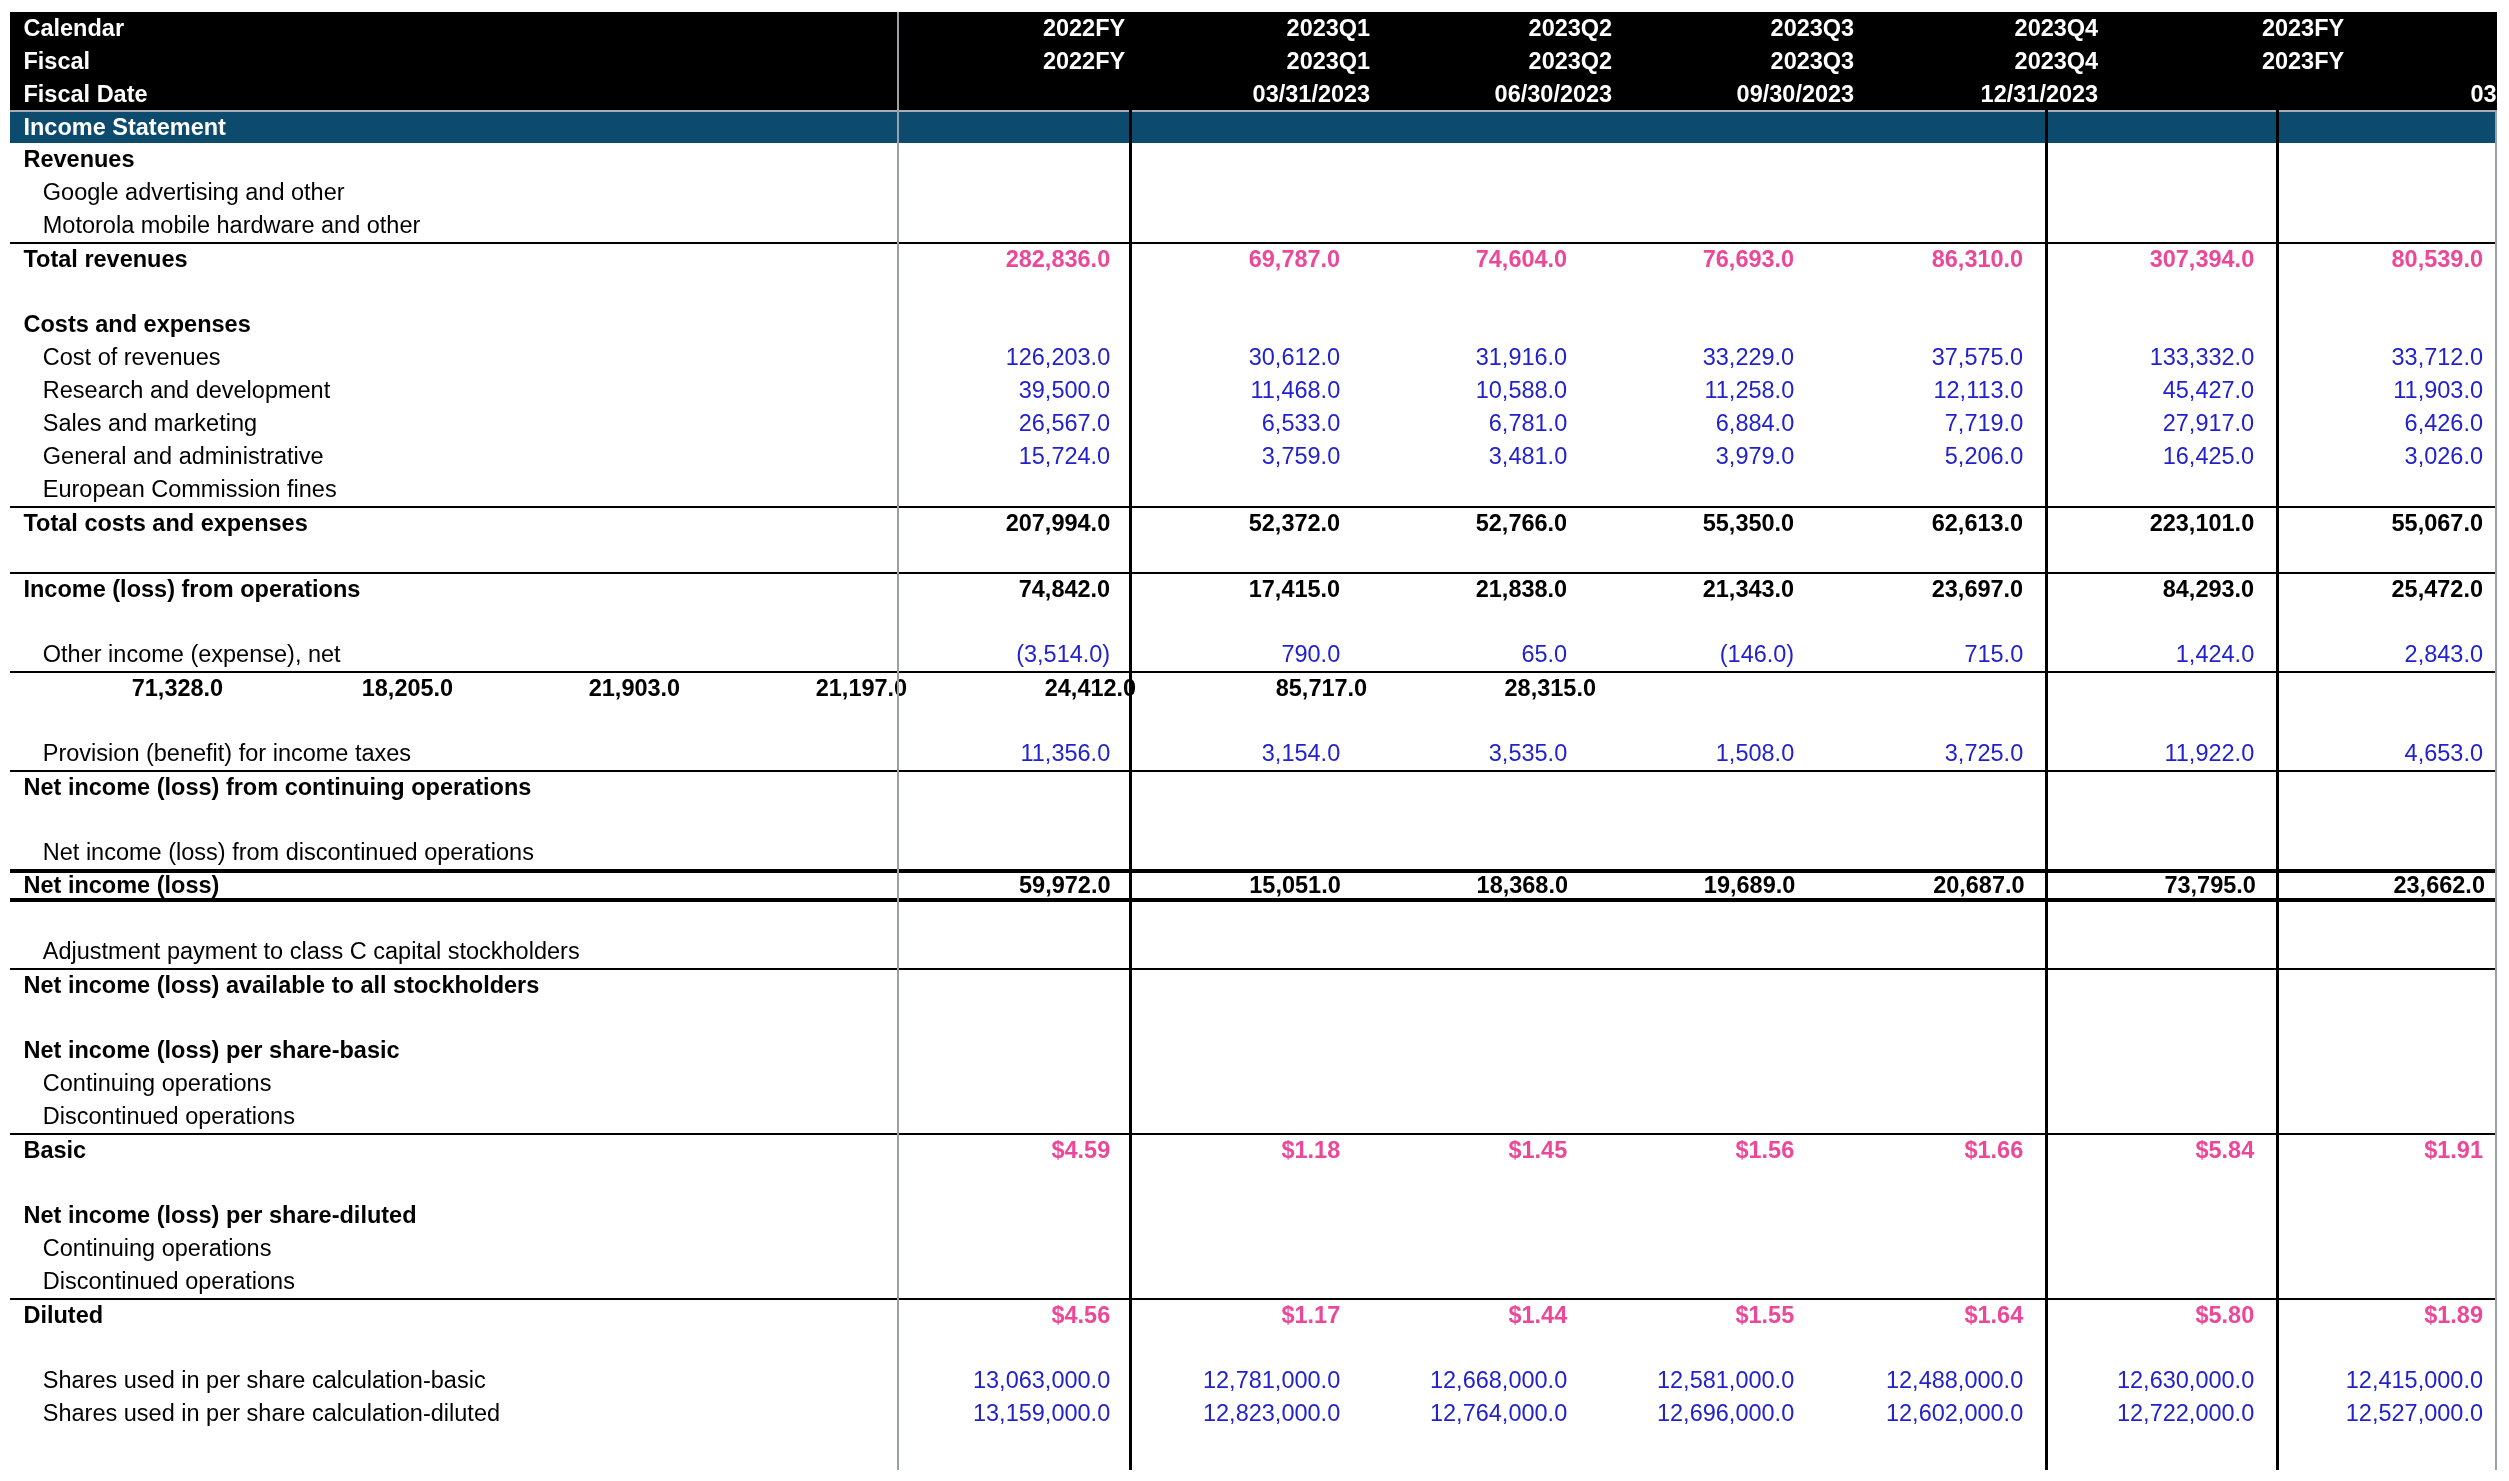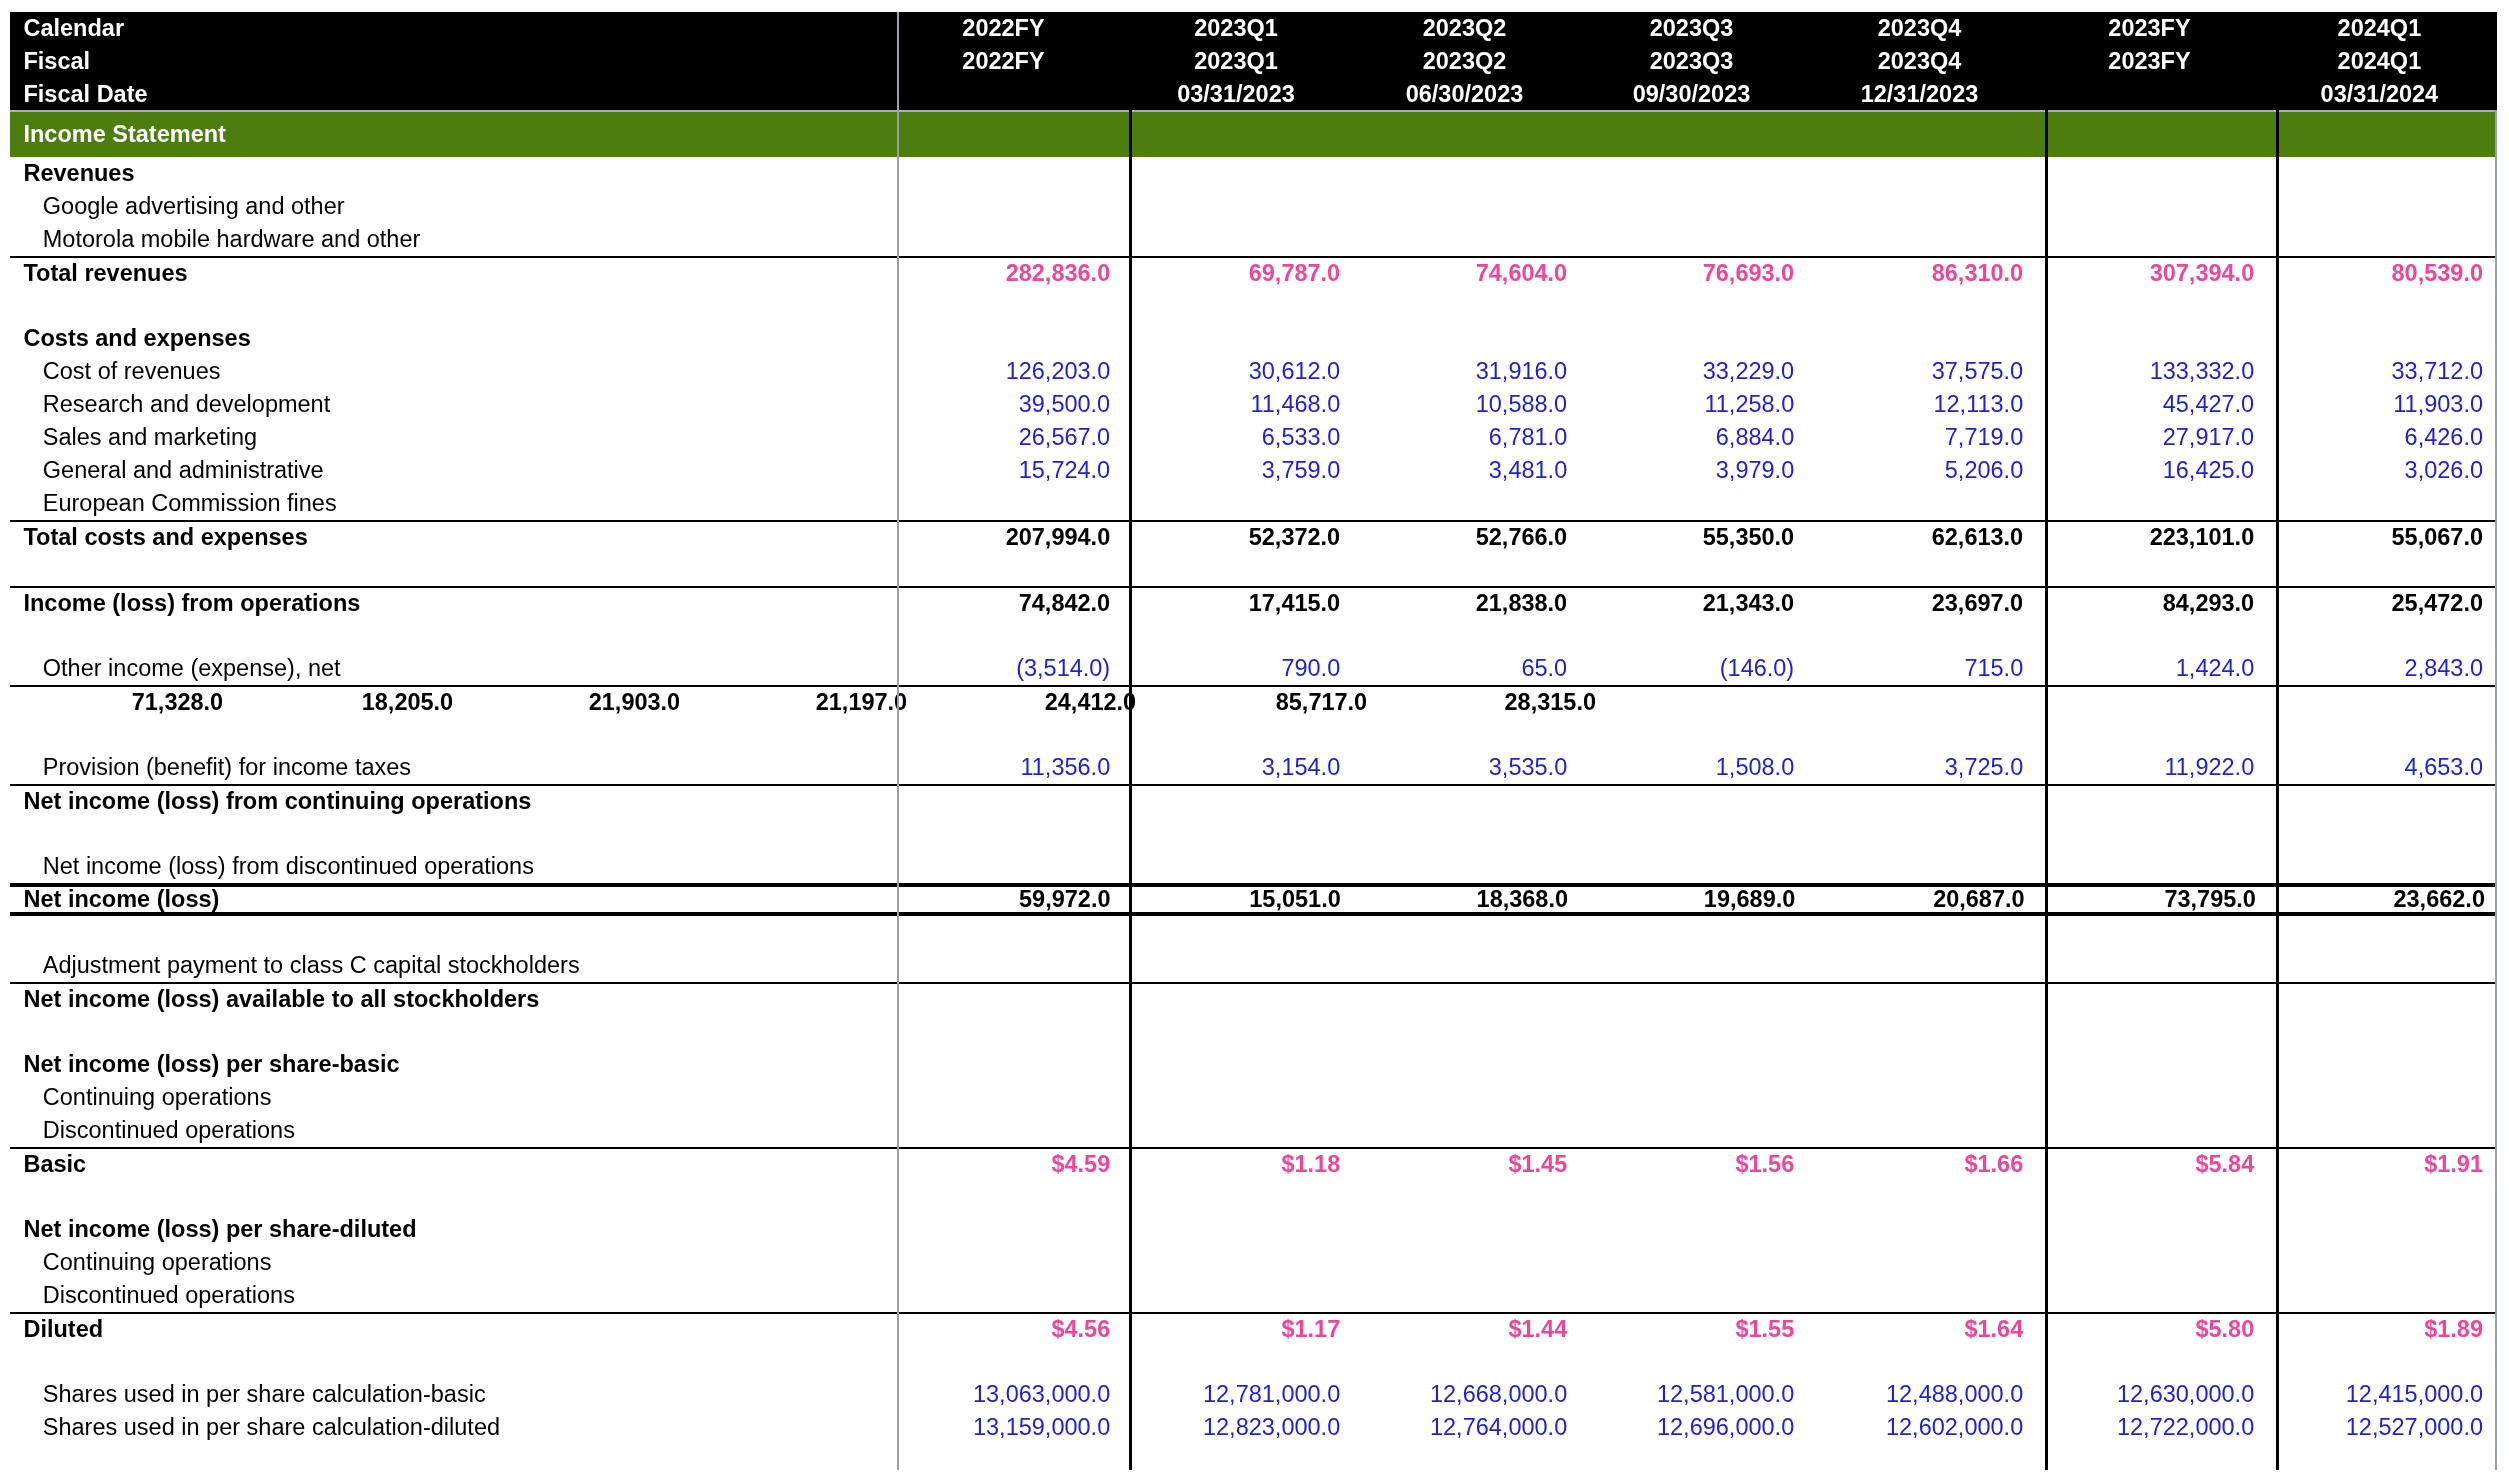--- a/index.html
+++ b/index.html
@@ -8,25 +8,25 @@
     font-family:"Liberation Sans", sans-serif;
     -webkit-font-smoothing:antialiased;
   }
   .sheet{position:absolute;left:9.8px;top:11.8px;width:2487px;height:1458px;}
 
   
   .hdr{background:#000;height:98px;}
   .hrow{display:flex;height:33px;align-items:center;}
   .hlabel{flex:0 0 887px;width:887px;padding-left:13.7px;box-sizing:border-box;
           color:#fff;font-weight:bold;font-size:23.5px;white-space:nowrap;}
-  .hcell{color:#fff;font-weight:bold;font-size:23.5px;text-align:center;
-         padding-right:21.6px;box-sizing:border-box;white-space:nowrap;flex:0 0 auto;}
-
-  
-  .navy{height:47px;background:#4d7c0f;border-top:2px solid #a8aeb8;
+  .hcell{color:#fff;font-weight:bold;font-size:23.5px;text-align:right;
+         padding-right:21.6px;box-sizing:border-box;white-space:nowrap;flex:0 0 auto;margin-left:15px;}
+
+  
+  .navy{height:33px;background:#0c4a6e;border-top:2px solid #a8aeb8;
         box-sizing:border-box;display:flex;align-items:center;}
   .navy .ttl{color:#fff;font-weight:bold;font-size:23.5px;padding-left:13.7px;}
 
   
   .brow{display:flex;height:33px;align-items:center;box-sizing:border-box;}
   .blabel{flex:0 0 887px;width:887px;padding-left:13.7px;box-sizing:border-box;
           font-size:23.5px;color:#000;white-space:nowrap;overflow:hidden;}
   .blabel.bold{font-weight:bold;}
   .blabel.ind{padding-left:33px;}
   .bcell{font-size:23.5px;text-align:right;padding-right:21.6px;box-sizing:border-box;

